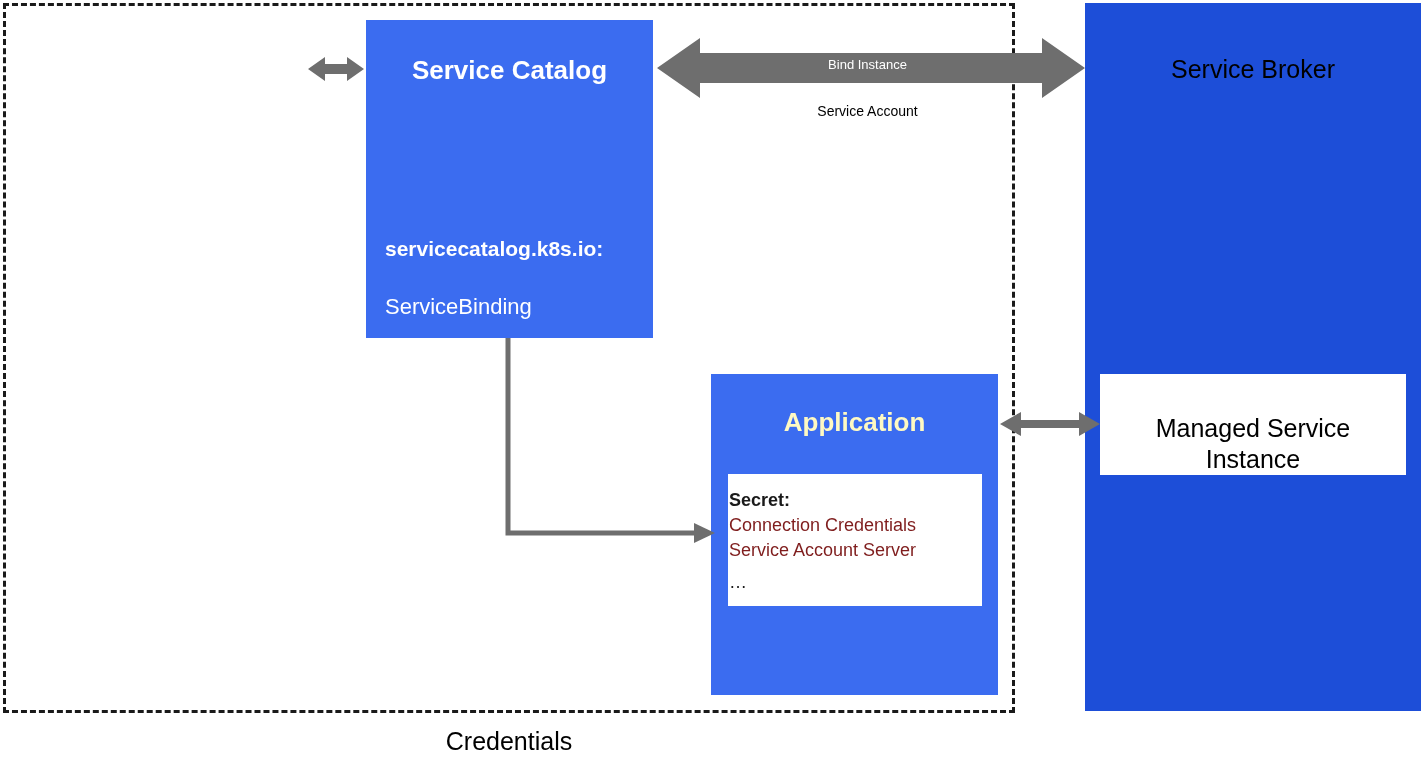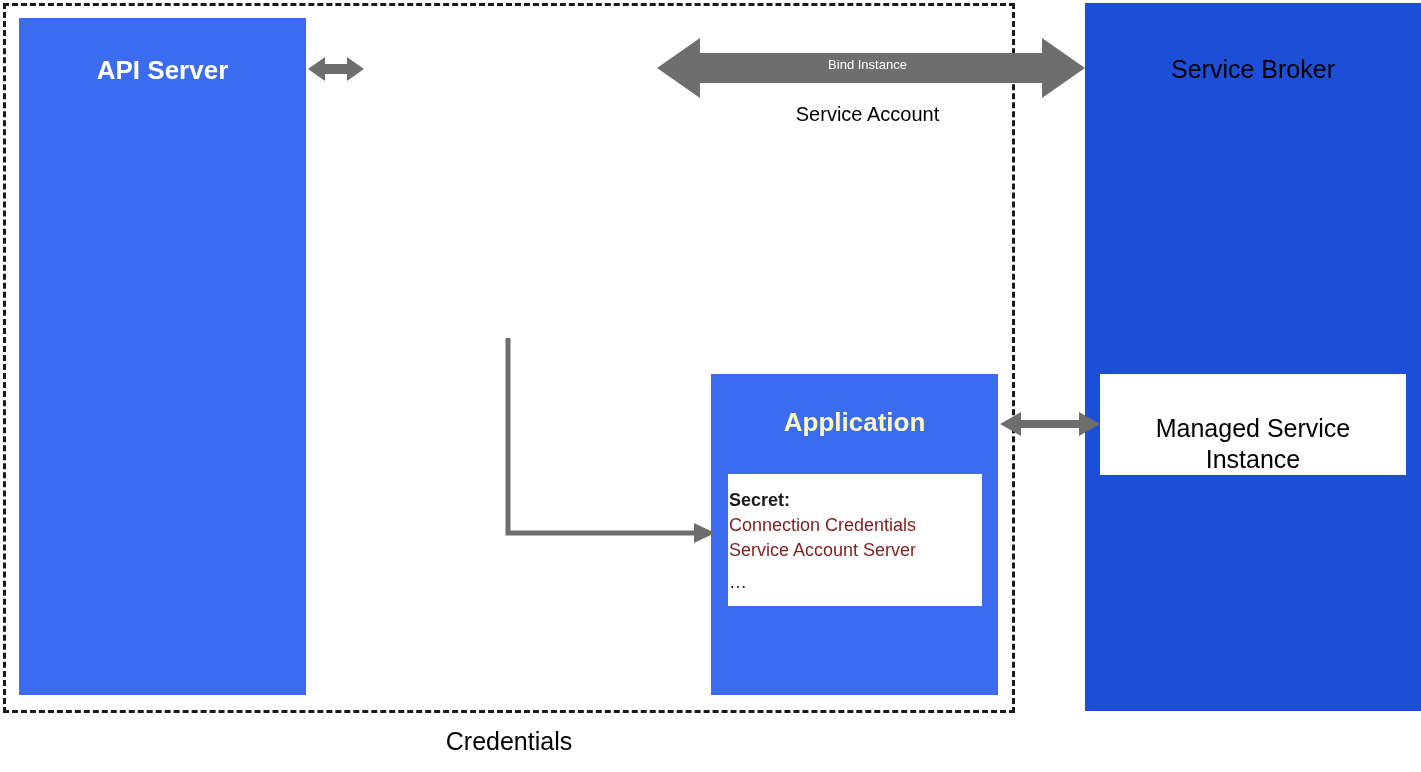--- a/index.html
+++ b/index.html
@@ -196,21 +196,21 @@
     width: 415px;
     text-align: center;
     font-size: 13px;
     color: #ffffff;
   }
   #service-account-label {
     left: 660px;
     top: 103px;
     width: 415px;
     text-align: center;
-    font-size: 20px;
+    font-size: 14px;
     color: #000000;
   }
 </style>
 </head>
 <body>
 
 <div id="canvas">
 
   <div class="abs" id="service-broker-panel">
     <div id="service-broker-title">Service Broker</div>
@@ -219,24 +219,28 @@
   <div class="abs" id="managed-service-instance">
     <div class="msi-text">
       <span>Managed Service</span><br>
       <span>Instance</span>
     </div>
   </div>
 
   <div class="abs" id="k8s-boundary"></div>
   <div class="abs" id="k8s-label">Credentials</div>
 
-  <div class="abs blue-box" id="api-server-box">
-    <div id="api-server-title">API Server</div>
-  </div>
-
+
+  <div class="abs blue-box" id="service-catalog-box">
+    <div id="service-catalog-title">Service Catalog</div>
+    <div id="service-catalog-kind">
+      <span class="group">servicecatalog.k8s.io:</span>
+      <span class="kind">ServiceBinding</span>
+    </div>
+  </div>
 
   <div class="abs blue-box" id="application-box">
     <div id="application-title">Application</div>
   </div>
 
   <div class="abs" id="secret-box">
     <span class="secret-title">Secret:</span>
     <span class="secret-line">Connection Credentials</span>
     <span class="secret-line">Service Account Server</span>
     <span class="secret-ellipsis">…</span>

